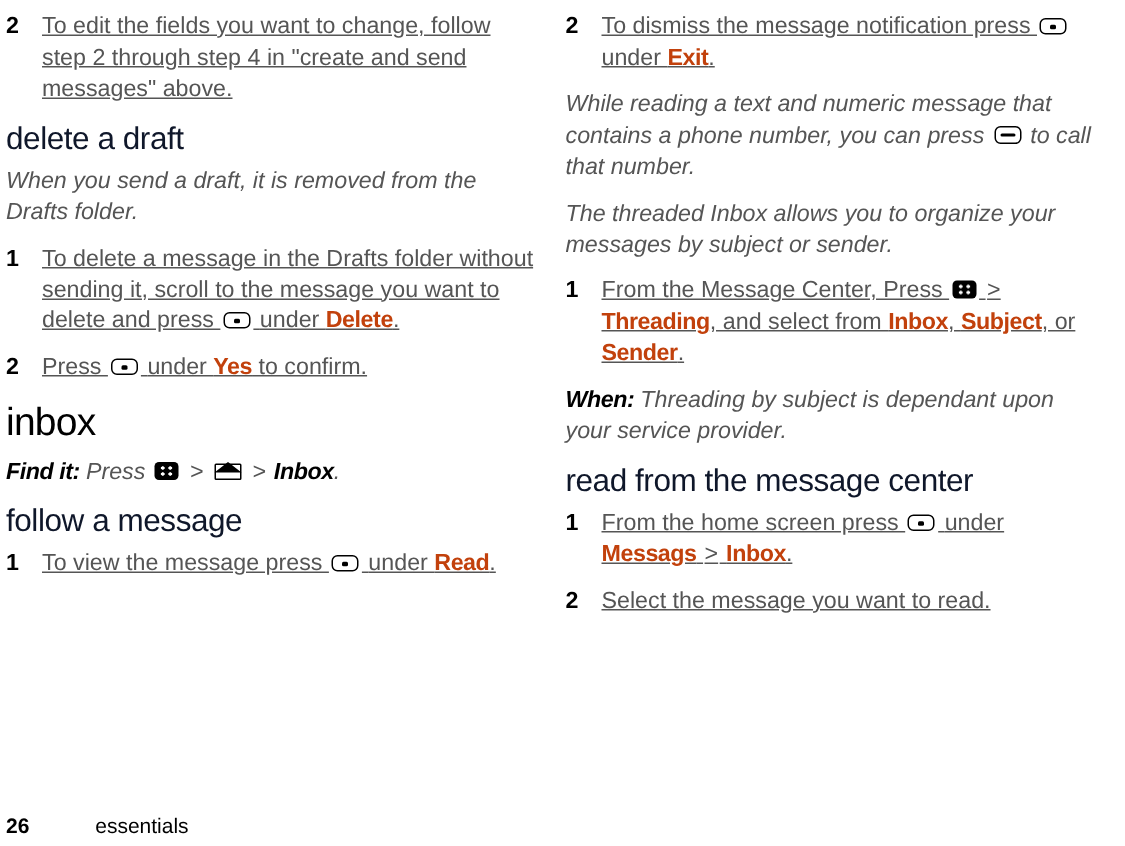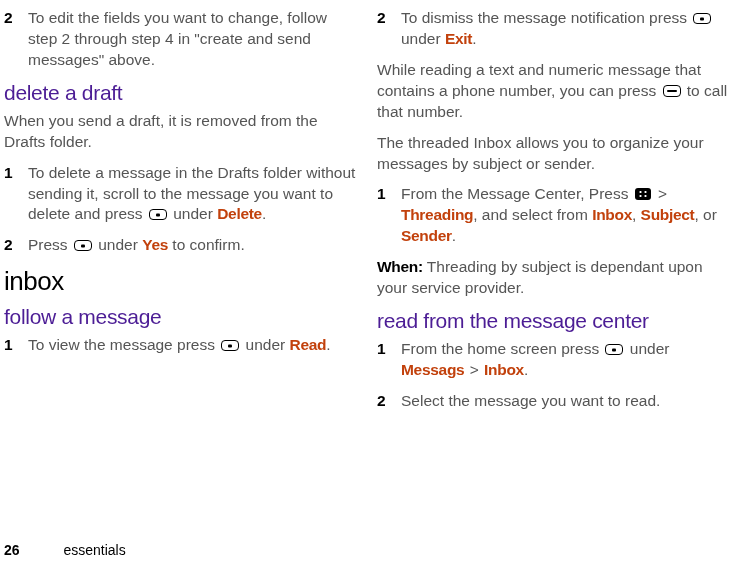--- a/index.html
+++ b/index.html
@@ -27,44 +27,46 @@
     line-height: 1.35;
     font-size: 15.5px;
   }
   .entry .num {
     flex: 0 0 24px;
     font-weight: bold;
   }
   .entry .body {
     flex: 1;
     color: #555;
+    text-decoration: underline;
   }
   .entry .body b, .entry .body strong {
     color: #c2410c;
   }
   h2 {
     font-family: "Helvetica Neue", Arial, sans-serif;
     font-weight: 400;
     font-size: 21px;
     margin: 6px 0 6px 0;
-    color: #4c1d95;
+    color: #0f172a;
     letter-spacing: -0.3px;
   }
   h1 {
     font-family: "Helvetica Neue", Arial, sans-serif;
     font-weight: 400;
     font-size: 26px;
     margin: 10px 0 8px 0;
     letter-spacing: -0.5px;
   }
   p.bodytext {
     font-size: 15.5px;
     color: #555;
     line-height: 1.35;
     margin-bottom: 10px;
+    font-style: italic;
   }
   p.bodytext strong { color:#000; }
   .icon-softkey {
     display: inline-block;
     width: 18px;
     height: 11px;
     border: 1.5px solid #000;
     border-radius: 4px;
     vertical-align: -1px;
     position: relative;
@@ -204,20 +206,29 @@
       <div class="body">
         <span>Press </span>
         <span class="icon-softkey"></span>
         <span> under </span>
         <strong class="condensed">Yes</strong><span> to confirm.</span>
       </div>
     </div>
 
     <h1>inbox</h1>
 
+    <p class="bodytext">
+      <strong class="condensed">Find it: </strong>
+      <span>Press </span>
+      <span class="icon-grid"></span>
+      <span class="gt">&gt;</span>
+      <span class="icon-envelope"></span>
+      <span class="gt">&gt;</span>
+      <strong class="condensed">Inbox</strong><span>.</span>
+    </p>
 
     <h2>follow a message</h2>
 
     <div class="entry">
       <div class="num">1</div>
       <div class="body">
         <span>To view the message press </span>
         <span class="icon-softkey"></span>
         <span> under </span>
         <strong class="condensed">Read</strong><span>.</span>

